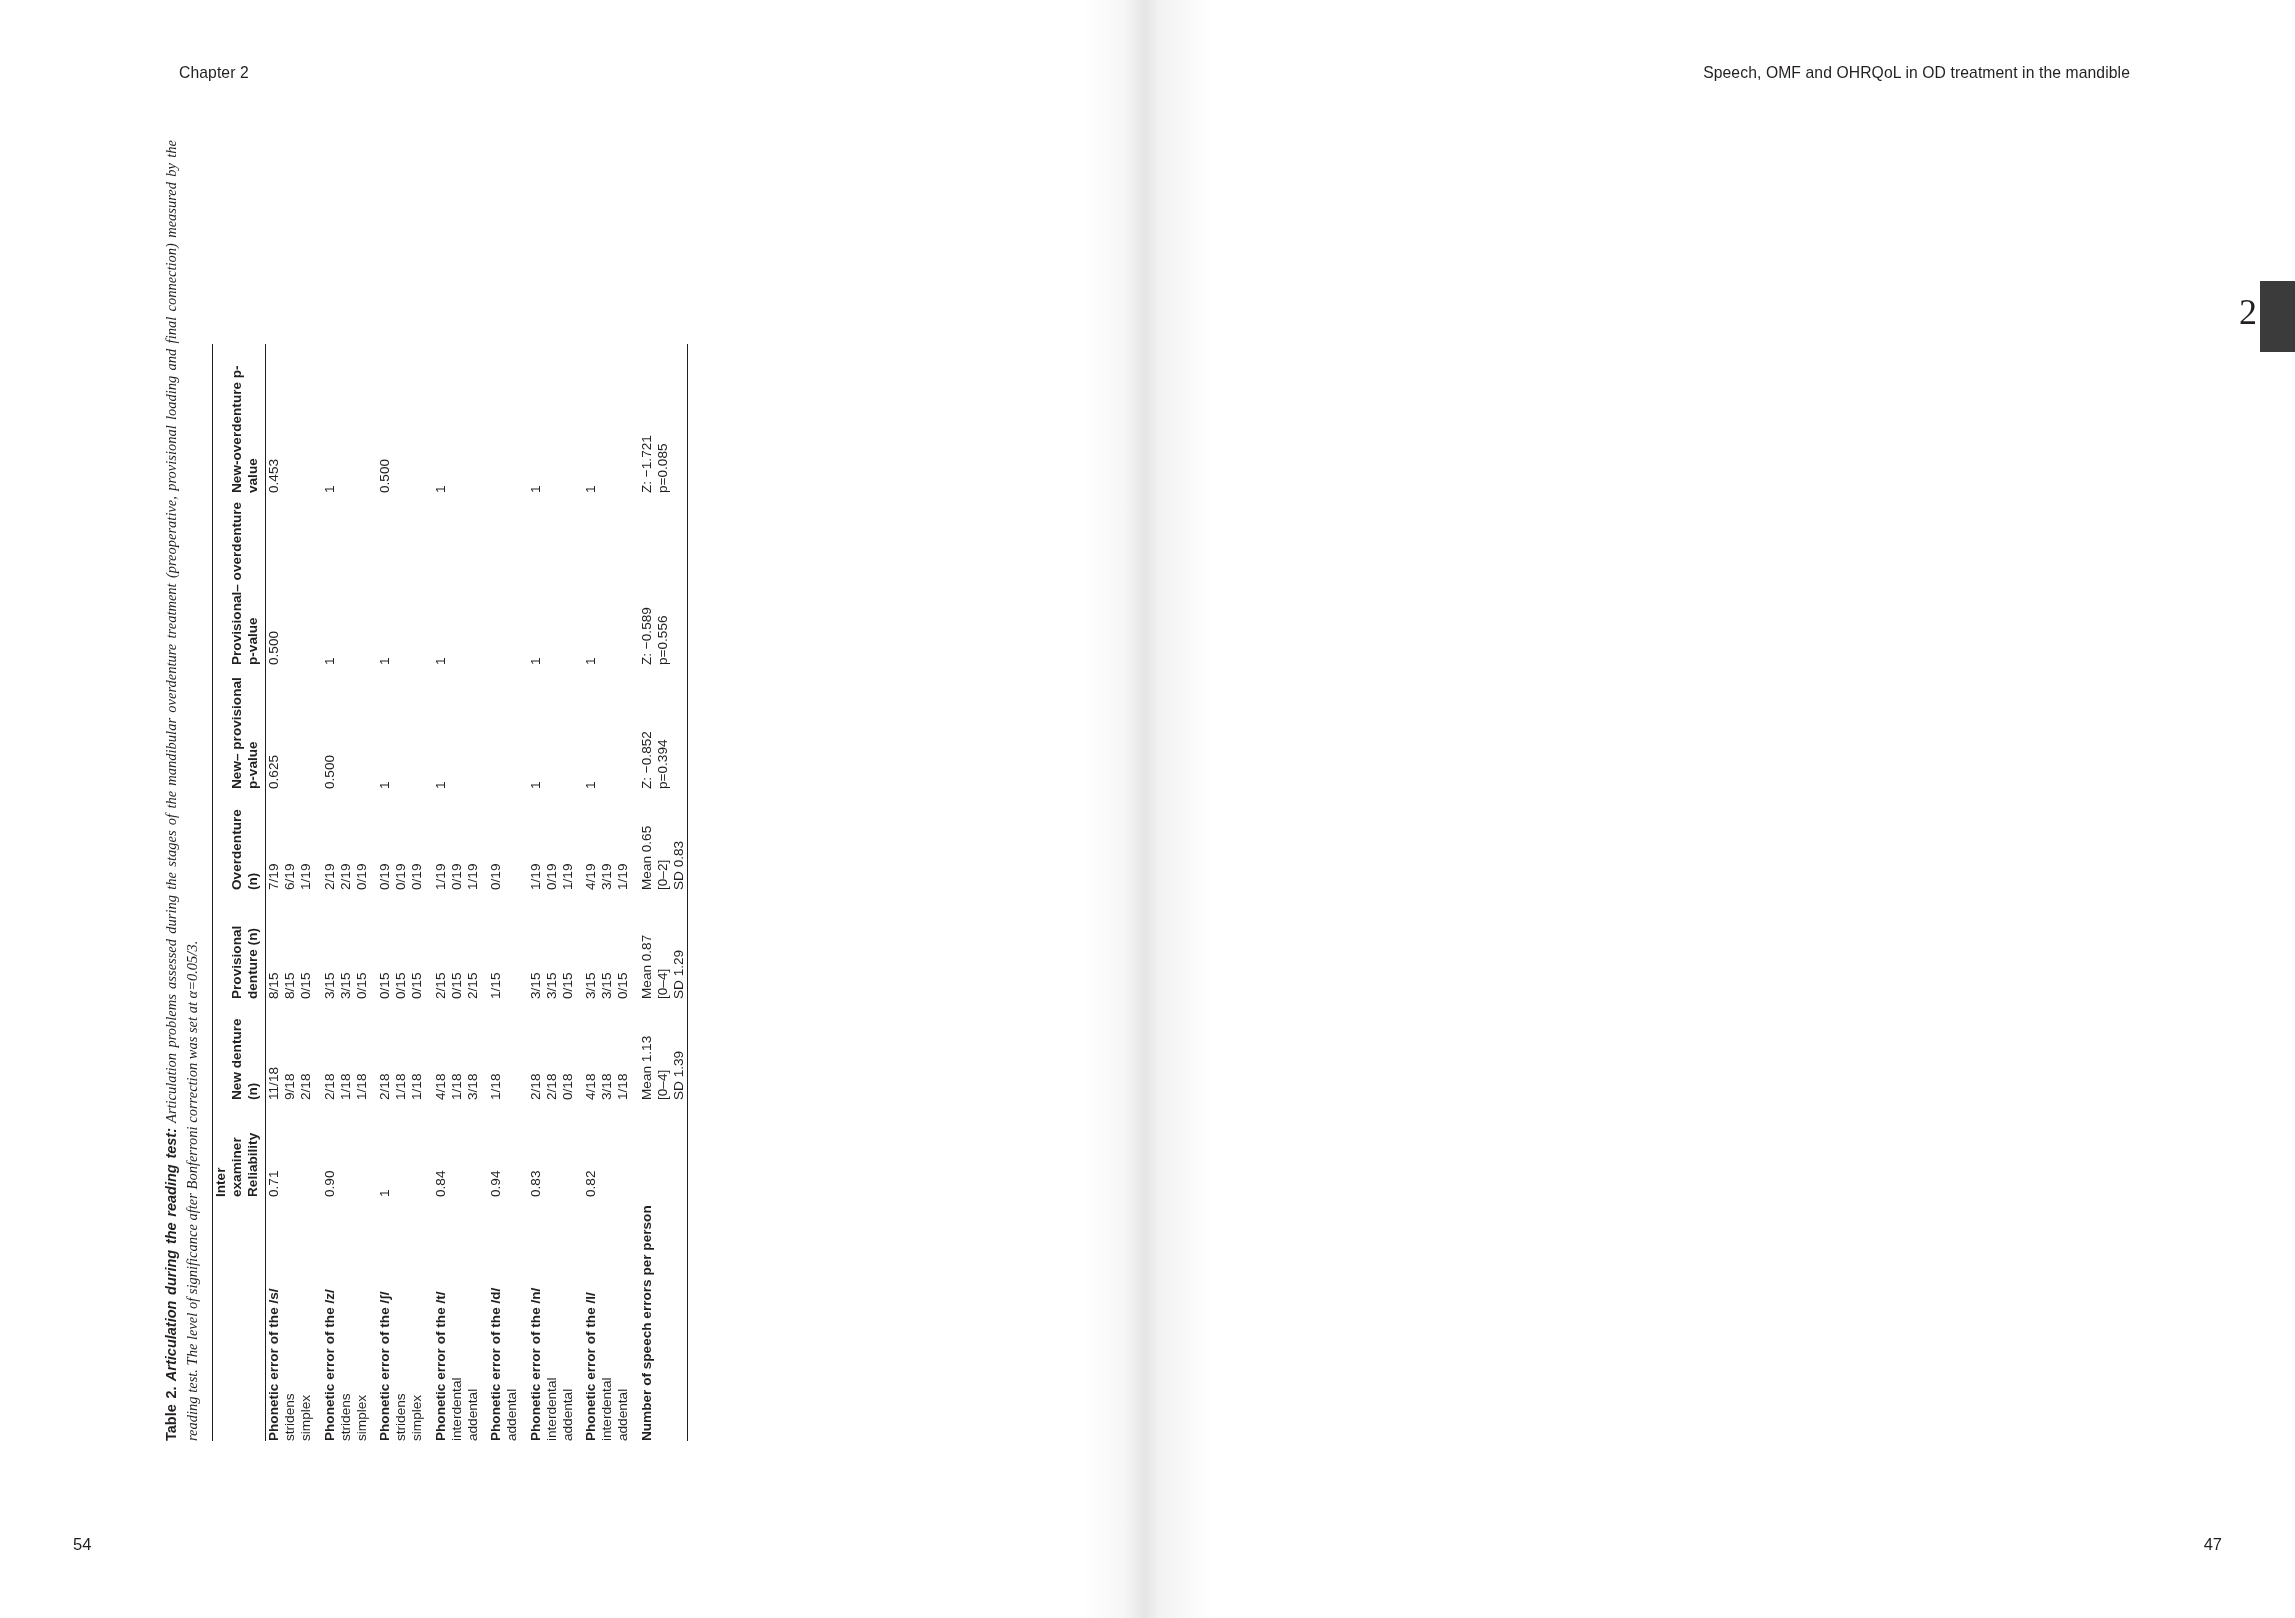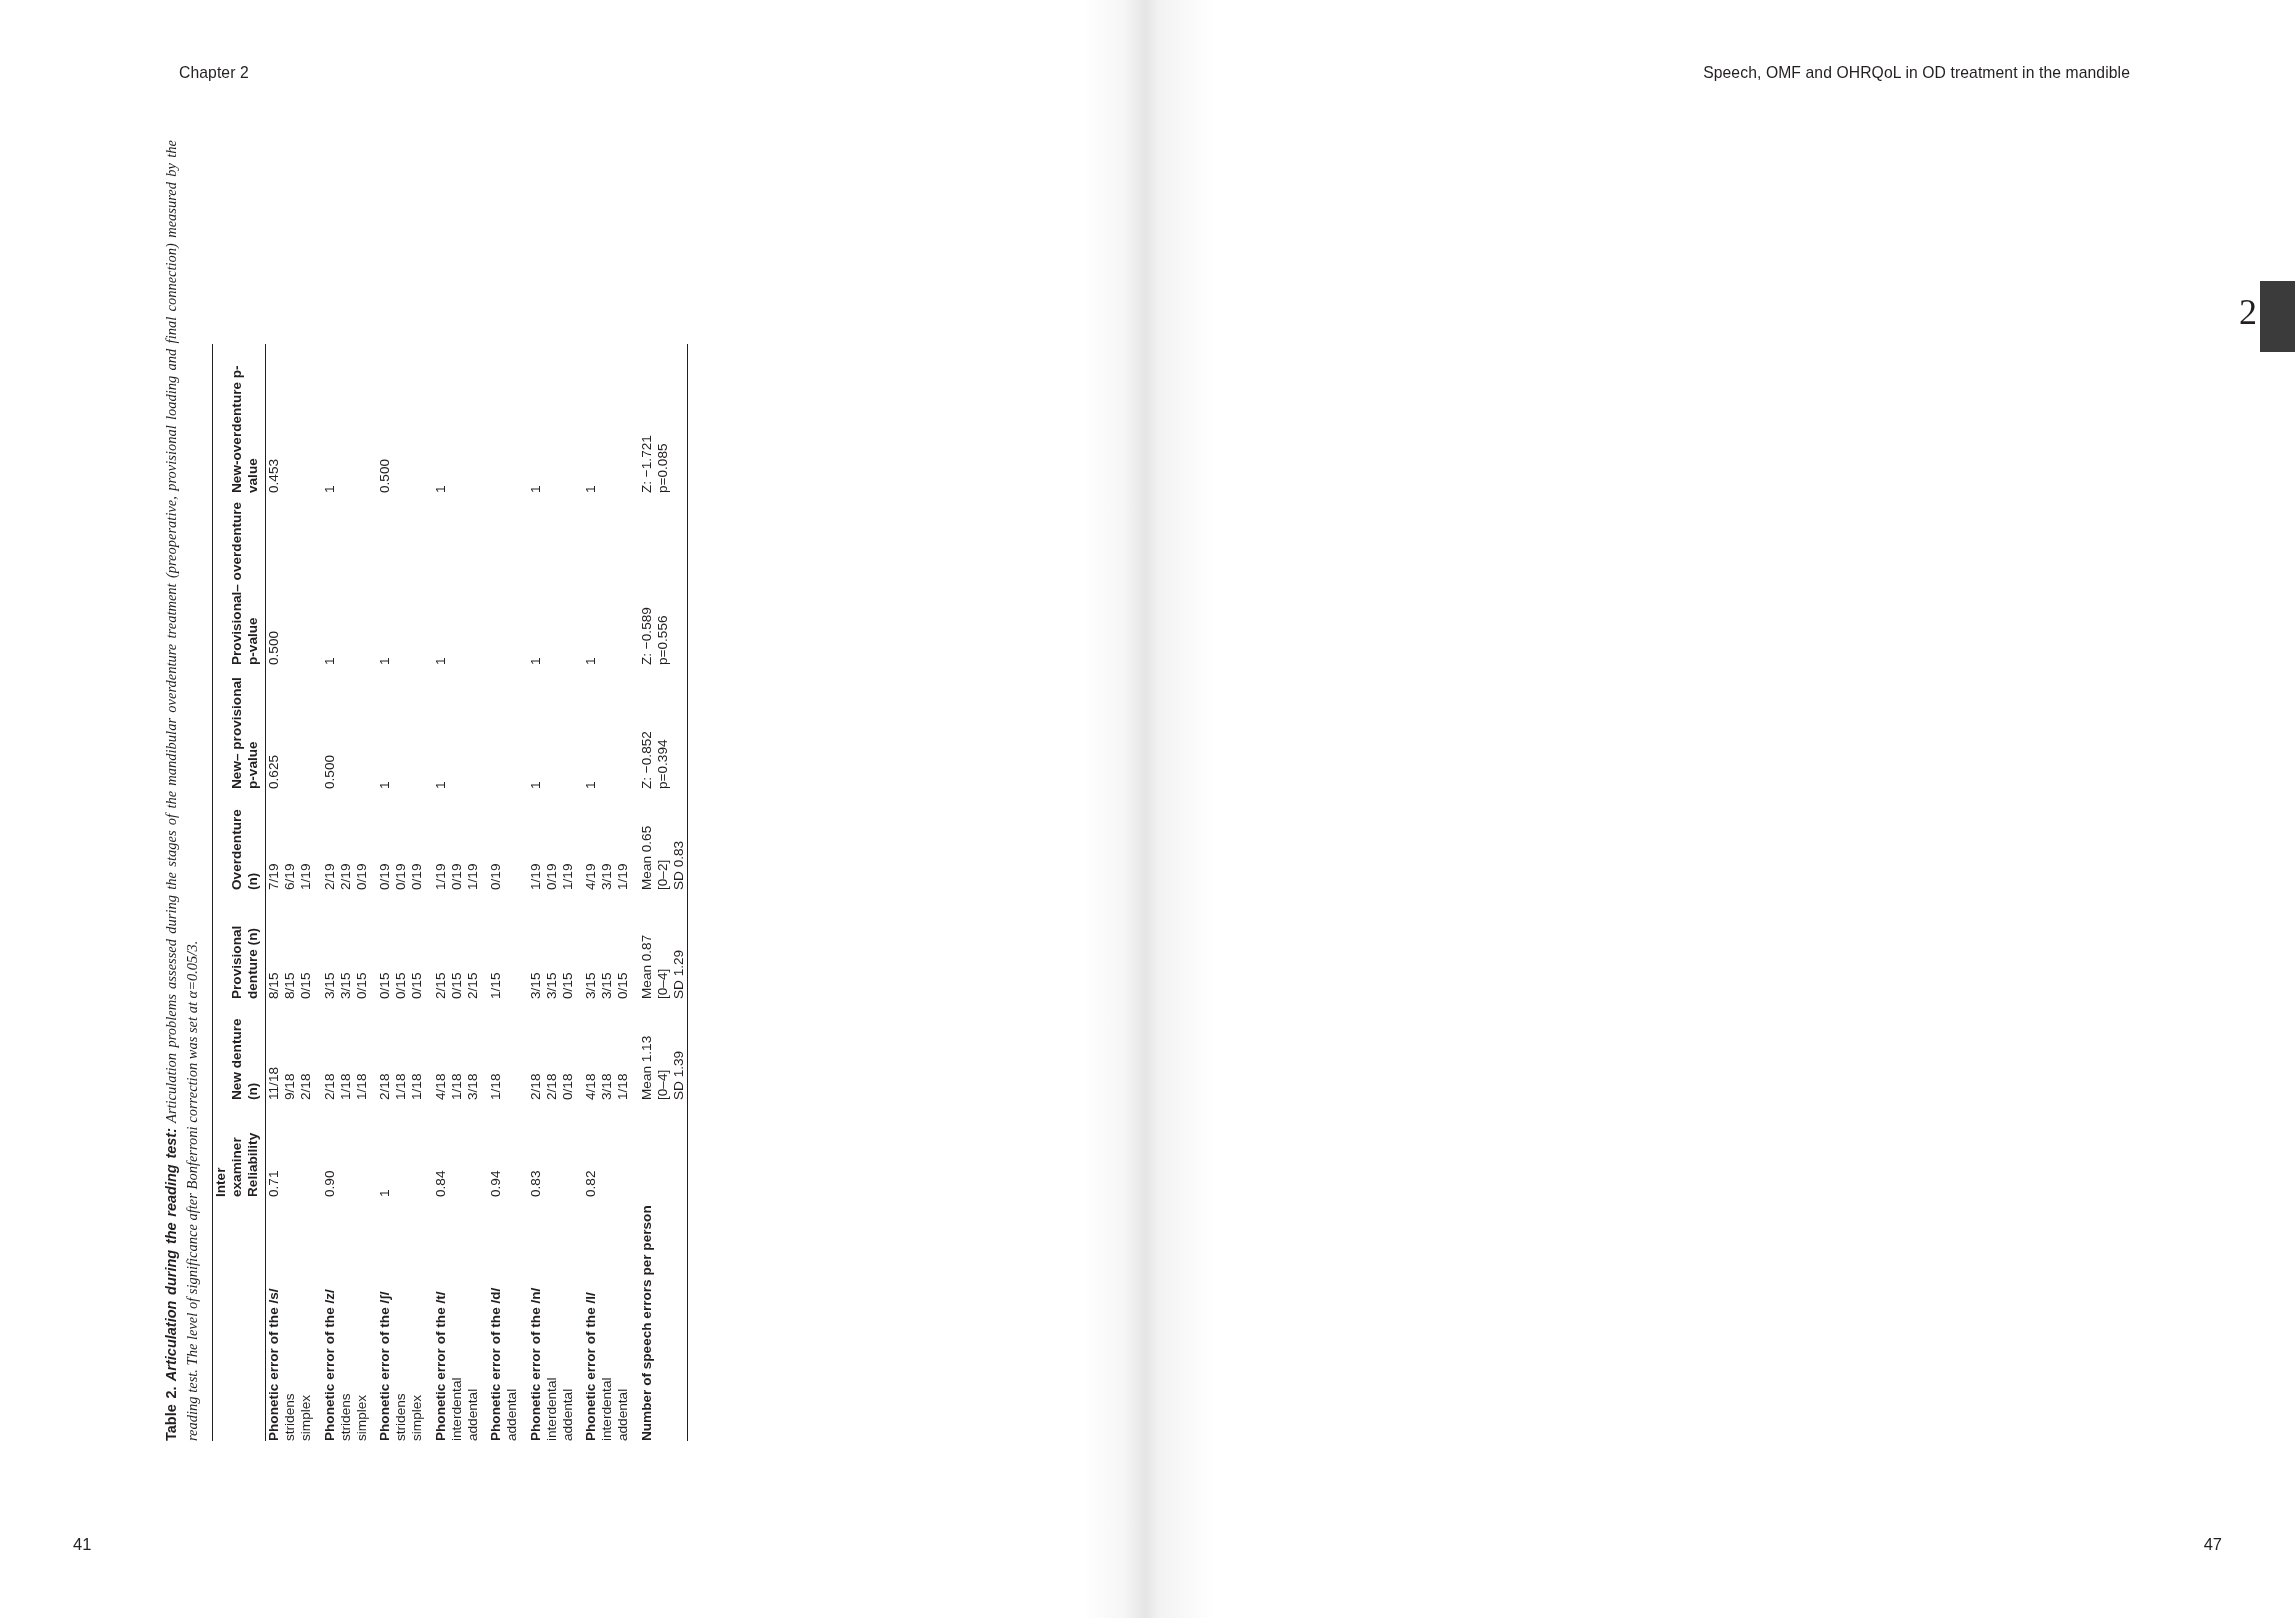--- a/index.html
+++ b/index.html
@@ -153,21 +153,21 @@
   .multi { white-space: pre-line; }
   .bold { font-weight: bold; }
 </style>
 </head>
 <body>
 
 <div class="spread">
 
   <div class="page">
     <div class="running-head rh-left">Chapter 2</div>
-    <div class="folio folio-left">41</div>
+    <div class="folio folio-left">54</div>
 
     <div class="rot-wrap" id="block-left">
       <div class="rot-inner">
         <div class="tbl-caption">
           <b>Table 2.</b>
           <span class="cap-italic-head">Articulation during the reading test:</span><span> Articulation problems assessed during the stages of the mandibular overdenture treatment (preoperative, provisional loading and final connection) measured by the reading test. The level of significance after Bonferroni correction was set at α=0.05/3.</span>
         </div>
 
         <table class="art">
           <colgroup>

